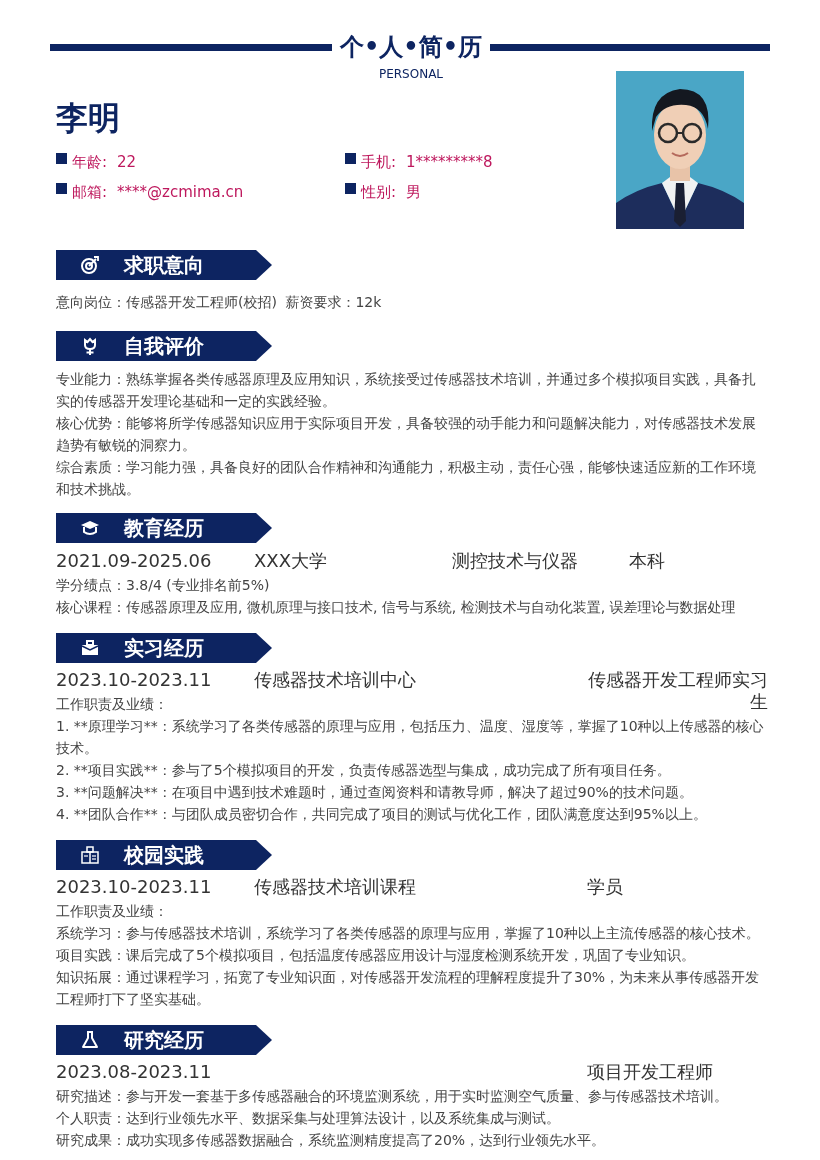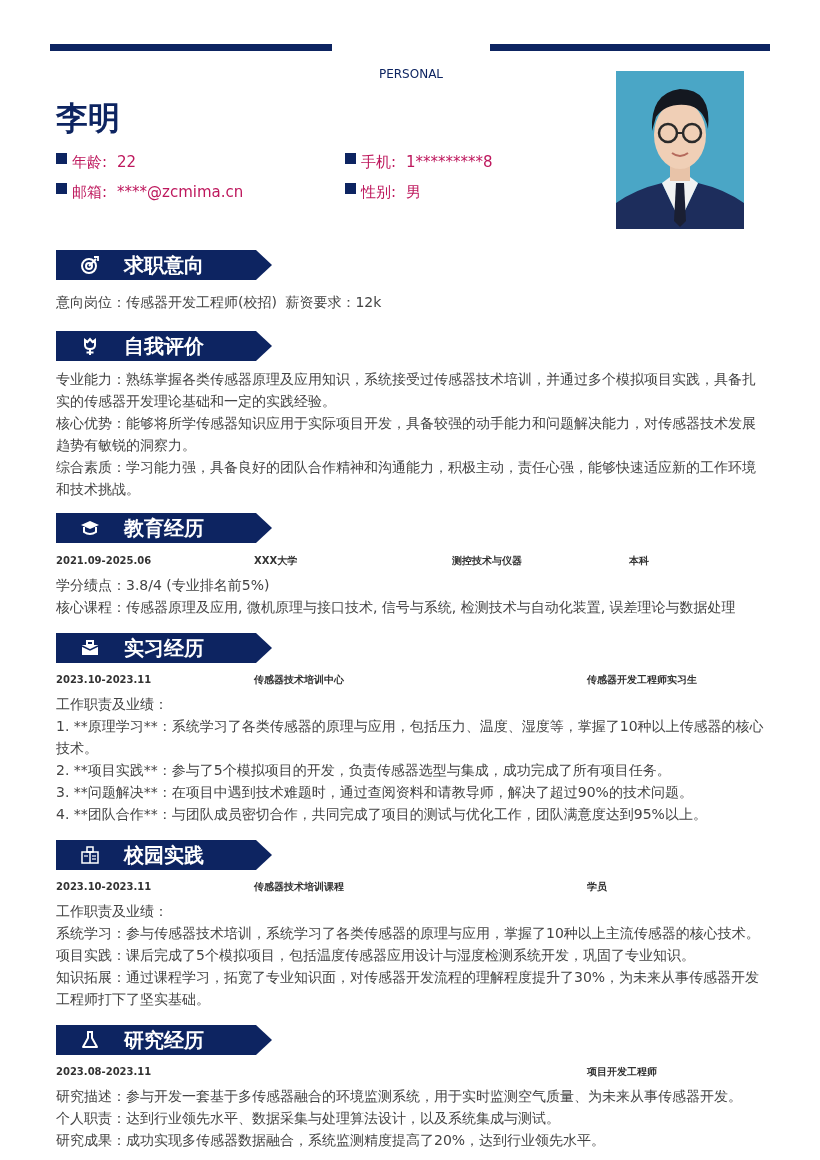--- a/index.html
+++ b/index.html
@@ -18,28 +18,29 @@
   .info .lbl { margin-right: 10px; }
 
   .photo { position: absolute; left: 616px; top: 71px; width: 128px; height: 158px; background: #4aa6c6; overflow: hidden; }
 
   .sec-head { position: absolute; left: 56px; width: 216px; height: 30px; }
   .sec-head svg.bg { position: absolute; left: 0; top: 0; }
   .sec-icon { position: absolute; left: 24px; top: 5px; width: 20px; height: 20px; }
   .sec-title { position: absolute; left: 68px; top: 2px; font-size: 20px; font-weight: bold; color: #ffffff; line-height: 26px; }
 
   .line { position: absolute; left: 56px; width: 712px; font-size: 14px; line-height: 22px; color: #444; }
-  .row { position: absolute; left: 56px; width: 712px; font-size: 10px; font-weight: bold; color: #333; height: 22px; line-height: 22px; }
+  .row { position: absolute; left: 56px; width: 712px; font-size: 18px; font-weight: normal; color: #333; height: 22px; line-height: 22px; text-align: right; }
   .row span { position: absolute; top: 0; }
 </style>
 </head>
 <body>
 
 <div class="title-bar">
   <div class="title-line-left"></div>
+  <div class="title-text">个•人•简•历</div>
   <div class="title-line-right"></div>
   <div class="title-sub">PERSONAL</div>
 </div>
 
 <div class="name">李明</div>
 
 <div class="info" style="left:56px; top:153px;">
   <span class="sq"></span>
   <span class="lbl">年龄:</span>
   <span>22</span>
@@ -192,15 +193,15 @@
     </svg>
   <svg class="sec-icon" viewBox="0 0 20 20">
     <path d="M7 2 L13 2 M8 2 L8 8 L3 17 L17 17 L12 8 L12 2" fill="none" stroke="#fff" stroke-width="2" stroke-linejoin="round"></path>
   </svg>
   <div class="sec-title">研究经历</div>
 </div>
 <div class="row" style="top:1061px;">
   <span style="left:0;">2023.08-2023.11</span>
   <span style="left:531px;">项目开发工程师</span>
 </div>
-<div class="line" style="top:1085px;">研究描述：参与开发一套基于多传感器融合的环境监测系统，用于实时监测空气质量、为未来从事传感器开发。</div>
+<div class="line" style="top:1085px;">研究描述：参与开发一套基于多传感器融合的环境监测系统，用于实时监测空气质量、参与传感器技术培训。</div>
 <div class="line" style="top:1107px;">个人职责：达到行业领先水平、数据采集与处理算法设计，以及系统集成与测试。</div>
 <div class="line" style="top:1129px;">研究成果：成功实现多传感器数据融合，系统监测精度提高了20%，达到行业领先水平。</div>
 
 </body></html>

